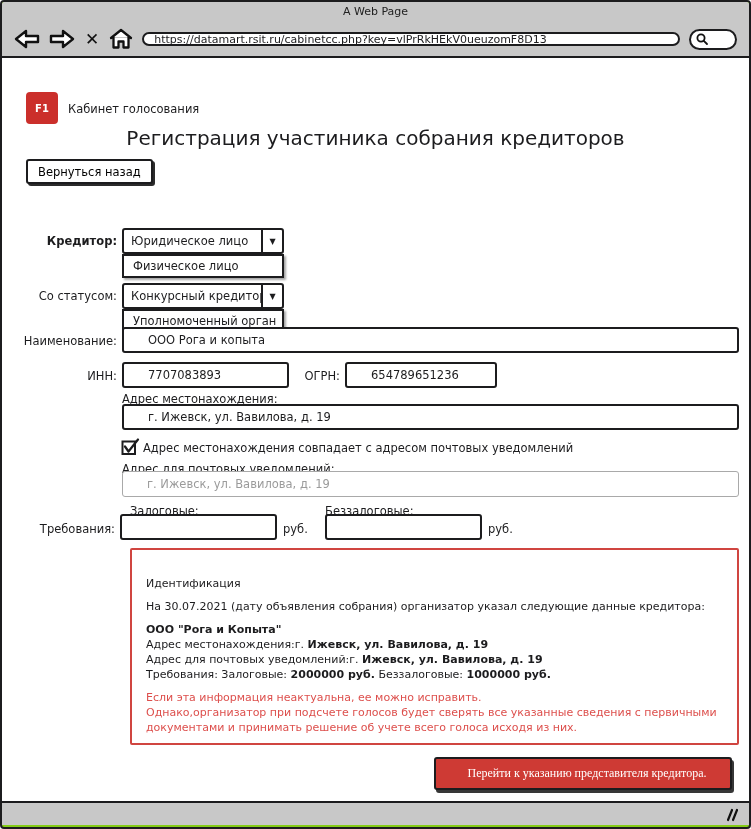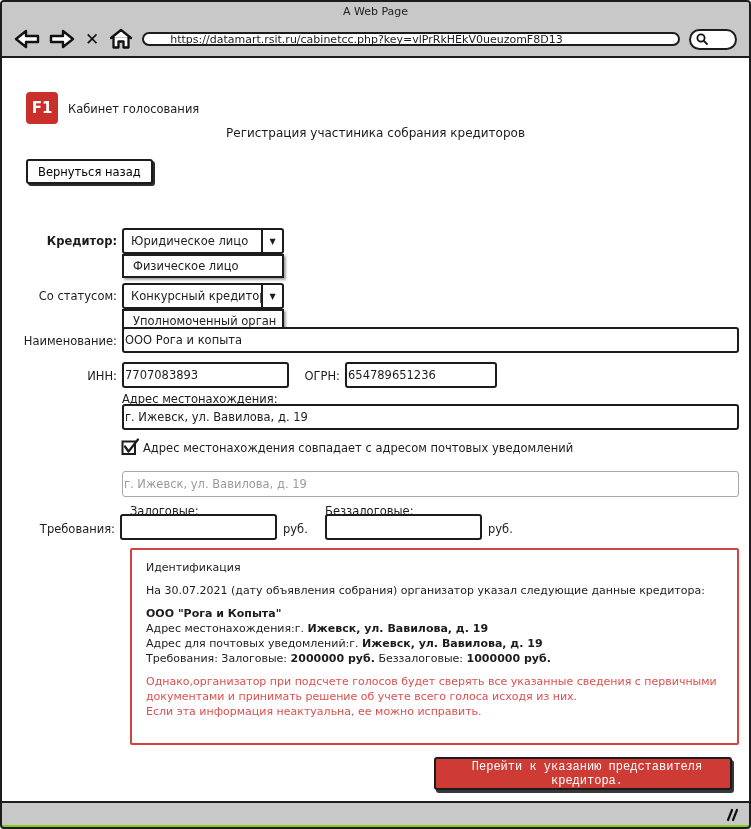--- a/index.html
+++ b/index.html
@@ -15,37 +15,37 @@
     font-size:11px; line-height:20px; color:#222;
   }
   .toolbar {
     height:36px; background:#c8c8c8; display:flex; align-items:center;
     gap:9px; padding:0 12px; border-bottom:2px solid #1c1c1e;
   }
   .navicon { display:flex; align-items:center; }
   .xicon { font-weight:bold; font-size:17px; line-height:1; margin:0 1px; color:#111; }
   .urlbar {
     flex:1; height:14px; border:2px solid #1c1c1e; border-radius:11px;
-    background:#fff; font-size:11px; padding:0 26px; color:#1c1c1e;
+    background:#fff; font-size:11px; padding:0 10px; color:#1c1c1e;
     font-family:"DejaVu Sans", sans-serif; outline:none;
   }
   .searchpill {
     width:48px; height:21px; border:2px solid #1c1c1e; border-radius:11px;
     background:#fff; display:flex; align-items:center; padding-left:4px; cursor:pointer;
   }
 
   .content { position:relative; height:743px; background:#fff; }
 
   .logo {
     position:absolute; left:24px; top:34px; width:32px; height:32px;
     background:#cb2f2b; border-radius:4px; color:#fff; font-weight:bold;
-    font-size:15px; display:flex; align-items:center; justify-content:center;
+    font-size:10px; display:flex; align-items:center; justify-content:center;
   }
   .appname { position:absolute; left:66px; top:44px; font-size:11.5px; }
-  .pagetitle { position:absolute; left:0; top:68px; width:100%; text-align:center; font-size:12px; }
+  .pagetitle { position:absolute; left:0; top:68px; width:100%; text-align:center; font-size:20px; }
 
   .backbtn {
     position:absolute; left:24px; top:101px; height:25px; padding:0 10px;
     background:#fff; border:2px solid #1c1c1e; border-radius:3px;
     box-shadow:2px 2px 0 rgba(20,20,20,.9); font-size:11.5px;
     font-family:"DejaVu Sans", sans-serif; cursor:pointer;
   }
   .instruction { position:absolute; left:55px; top:141px; font-size:12px; }
 
   .flabel { position:absolute; font-size:11.5px; }
@@ -62,43 +62,43 @@
     display:flex; align-items:center; justify-content:center; font-size:8px;
   }
   .optionbox {
     position:absolute; width:162px; height:24px; background:#fff;
     border:2px solid #1c1c1e; box-shadow:2px 2px 2px rgba(0,0,0,.35);
     font-size:11.5px; line-height:20px; padding-left:9px; cursor:pointer; white-space:nowrap;
   }
 
   .tinput {
     position:absolute; height:26px; border:2px solid #1c1c1e; border-radius:3px;
-    background:#fff; font-size:11.5px; padding:0 1px; color:#1c1c1e;
+    background:#fff; font-size:11.5px; padding:0 24px; color:#1c1c1e;
     font-family:"DejaVu Sans", sans-serif; outline:none;
   }
   .tinput:disabled, .tinput.dis {
     border:1px solid #a9a9a9; color:#9b9b9b; background:#fff;
   }
 
   .cbox { position:absolute; left:119px; top:380px; cursor:pointer; }
   .cblabel { position:absolute; left:141px; top:383px; font-size:11.5px; }
 
   .idbox {
     position:absolute; left:128px; top:490px; width:609px; height:197px;
-    border:2px solid #d04540; border-radius:2px; padding:10px 14px;
+    border:2px solid #d04540; border-radius:2px; padding:26px 14px;
     font-size:11px; line-height:15px; overflow:hidden;
   }
   .idbox .gap { height:8px; }
   .warn { color:#dd4f4c; }
 
   .submitbtn {
     position:absolute; left:432px; top:699px; width:298px; height:33px;
     background:#ce3a34; color:#fff; border:2px solid #1c1c1e; border-radius:3px;
     box-shadow:2px 3px 0 rgba(20,20,20,.85); font-size:12px;
-    font-family:Liberation Mono, monospace; cursor:pointer;padding-left:8px;
+    font-family:Liberation Serif, serif; cursor:pointer;padding-left:8px;
   }
 
   .bottombar {
     height:24px; background:#c8c8c8; border-top:2px solid #1c1c1e; position:relative;
   }
   .grip { position:absolute; right:10px; top:4px; }
 </style>
 </head>
 <body>
 
@@ -166,42 +166,43 @@
     <input class="tinput" style="left: 120px; top: 346px; width: 617px;" value="г. Ижевск, ул. Вавилова, д. 19">
 
     <span class="cbox">
       <svg width="20" height="17" viewBox="0 0 20 17">
           <rect x="1.5" y="3.5" width="12.5" height="12.5" fill="#fff" stroke="#1c1c1e" stroke-width="2"></rect>
           <path d="M4 8.5 L7.5 13.5 L17 1.5" fill="none" stroke="#1c1c1e" stroke-width="2.2" stroke-linecap="round" stroke-linejoin="round"></path>
         </svg>
     </span>
     <div class="cblabel">Адрес местонахождения совпадает с адресом почтовых уведомлений</div>
 
+    <div class="flabel" style="left:120px; top:404px">Адрес для почтовых уведомлений:</div>
     <input class="tinput dis" style="left: 120px; top: 413px; width: 617px;" disabled="" value="г. Ижевск, ул. Вавилова, д. 19">
 
     <div class="flabel" style="left:128px; top:446px">Залоговые:</div>
     <div class="flabel" style="left:323px; top:446px">Беззалоговые:</div>
     <div class="flabel rcol" style="top:464px; width:113px">Требования:</div>
     <input class="tinput" style="left: 118px; top: 456px; width: 157px;">
     <div class="flabel" style="left:281px; top:464px">руб.</div>
     <input class="tinput" style="left: 323px; top: 456px; width: 157px;">
     <div class="flabel" style="left:486px; top:464px">руб.</div>
 
     <div class="idbox">
       <div>Идентификация</div>
       <div class="gap"></div>
       <div>На 30.07.2021 (дату объявления собрания) организатор указал следующие данные кредитора:</div>
       <div class="gap"></div>
       <div class="bold">ООО "Рога и Копыта"</div>
       <div><span>Адрес местонахождения:г. </span><span class="bold">Ижевск, ул. Вавилова, д. 19</span></div>
       <div><span>Адрес для почтовых уведомлений:г. </span><span class="bold">Ижевск, ул. Вавилова, д. 19</span></div>
       <div><span>Требования: Залоговые: </span><span class="bold">2000000 руб.</span><span> Беззалоговые: </span><span class="bold">1000000 руб.</span></div>
       <div class="gap"></div>
+      <div class="warn">Если эта информация неактуальна, ее можно исправить.</div>
       <div class="warn">Однако,организатор при подсчете голосов будет сверять все указанные сведения с первичными документами и принимать решение об учете всего голоса исходя из них.</div>
-      <div class="warn">Если эта информация неактуальна, ее можно исправить.</div>
     </div>
 
     <button class="submitbtn">Перейти к указанию представителя кредитора.</button>
 
   </div>
 
   <div class="bottombar">
     <span class="grip">
       <svg width="16" height="14" viewBox="0 0 16 14">
           <line x1="5" y1="12" x2="9" y2="2" stroke="#111" stroke-width="2.2" stroke-linecap="round"></line>

